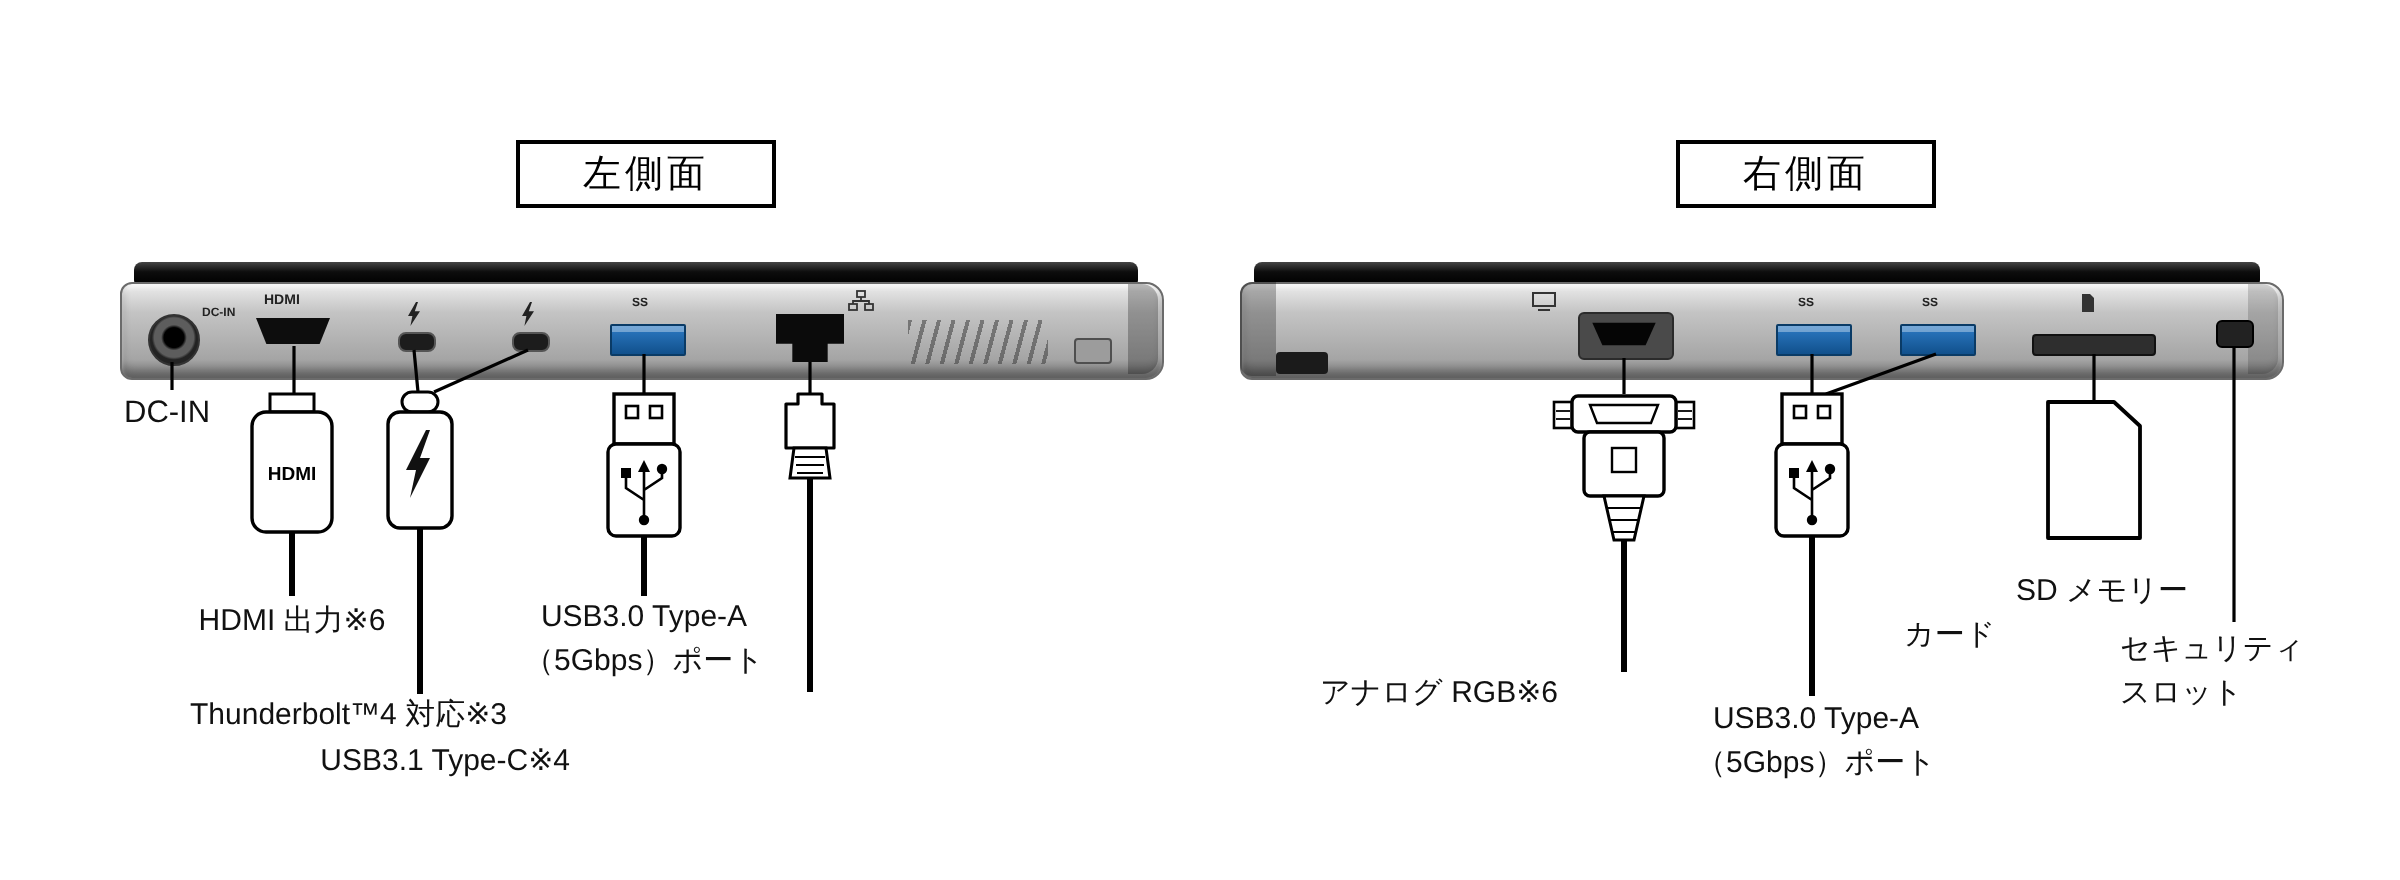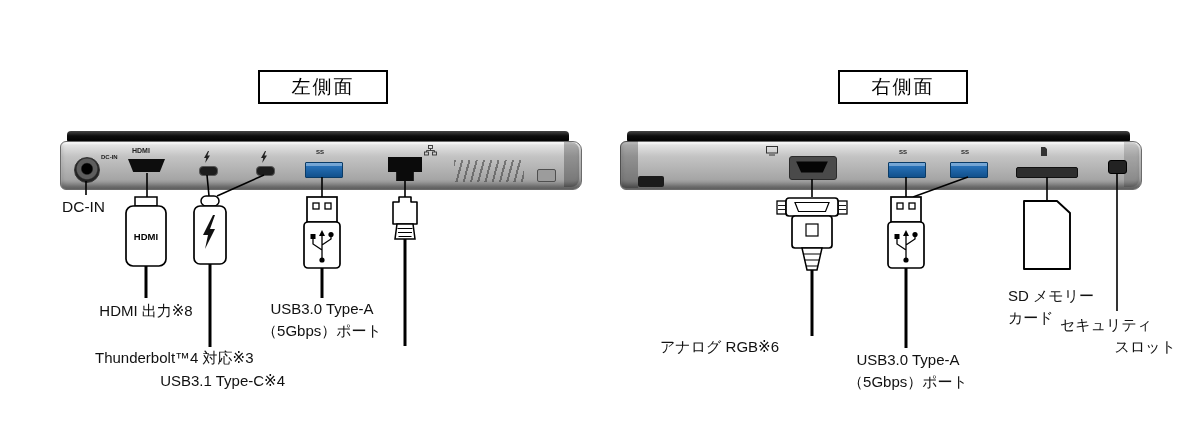--- a/index.html
+++ b/index.html
@@ -190,27 +190,27 @@
     <rect x="10.5" y="38" width="5" height="5" fill="#000"></rect>
     <circle cx="31" cy="38.5" r="2.6" fill="#000"></circle>
     <line x1="22" y1="72" x2="22" y2="152" stroke="#000" stroke-width="3"></line>
   </svg>
 
   <svg class="abs" style="left:1021px;top:199px;" width="52" height="72" viewBox="0 0 52 72">
     <path d="M3,2 L36,2 L49,14 L49,70 L3,70 Z" fill="#fff" stroke="#000" stroke-width="1.9" stroke-linejoin="round"></path>
   </svg>
 
   <div class="abs label" style="left:62px;top:198px;font-size:15.5px;">DC-IN</div>
-  <div class="abs label" style="left:86px;top:302px;width:120px;text-align:center;">HDMI 出力※8</div>
+  <div class="abs label" style="left:86px;top:302px;width:120px;text-align:center;">HDMI 出力※6</div>
   <div class="abs label" style="left:95px;top:349px;width:190px;text-align:left;">Thunderbolt™4 対応※3</div>
   <div class="abs label" style="left:95px;top:372px;width:190px;text-align:right;">USB3.1 Type-C※4</div>
   <div class="abs label" style="left:252px;top:300px;width:140px;text-align:center;">USB3.0 Type-A</div>
   <div class="abs label" style="left:252px;top:322px;width:140px;text-align:center;">（5Gbps）ポート</div>
 
   <div class="abs label" style="left:660px;top:338px;width:146px;text-align:left;">アナログ RGB※6</div>
   <div class="abs label" style="left:838px;top:351px;width:140px;text-align:center;">USB3.0 Type-A</div>
   <div class="abs label" style="left:838px;top:373px;width:140px;text-align:center;">（5Gbps）ポート</div>
   <div class="abs label" style="left:1008px;top:287px;">SD メモリー</div>
-  <div class="abs label" style="left:1008px;top:309px;">カード</div>
+  <div class="abs label" style="left:952px;top:309px;">カード</div>
   <div class="abs label" style="left:1060px;top:316px;width:116px;text-align:left;">セキュリティ</div>
-  <div class="abs label" style="left:1060px;top:338px;width:116px;text-align:right;">スロット</div>
+  <div class="abs label" style="left:1060px;top:338px;width:116px;text-align:left;">スロット</div>
 
 </div>
 
 </body></html>

